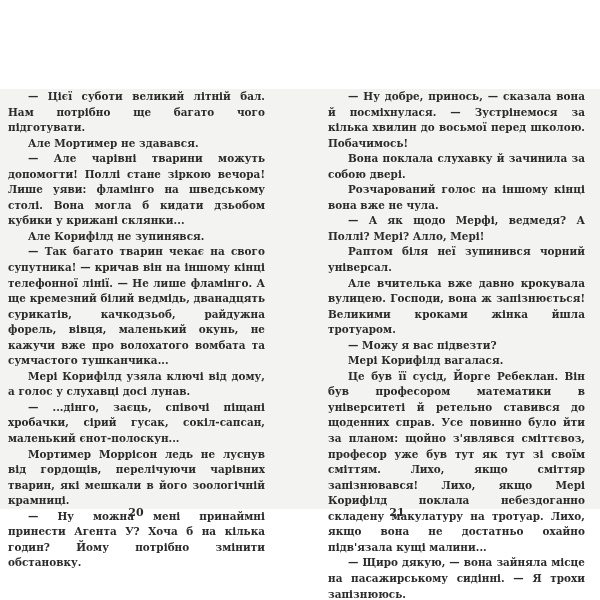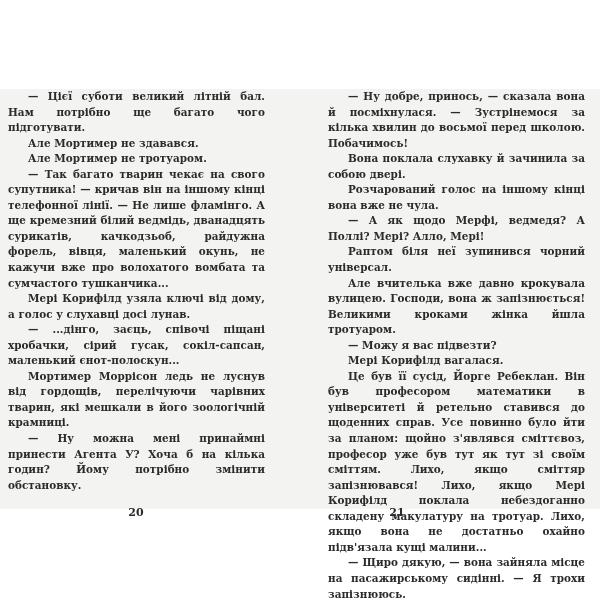--- a/index.html
+++ b/index.html
@@ -79,21 +79,22 @@
   </style>
 </head>
 <body>
 
 <div class="spread">
 
   <div class="page page-left">
     <div class="text-block">
       <p class="para">— Цієї суботи великий літній бал. Нам потрібно ще багато чого підготувати.</p>
       <p class="para">Але Мортимер не здавався.</p>
-      <p class="para">Але Мортимер не тротуаром.</p>
+      <p class="para">— Але чарівні тварини можуть допомогти! Поллі стане зіркою вечора! Лише уяви: фламінго на шведському столі. Вона могла б кидати дзьобом кубики у крижані склянки...</p>
+      <p class="para">Але Корифілд не зупинявся.</p>
       <p class="para">— Так багато тварин чекає на свого супутника! — кричав він на іншому кінці телефонної лінії. — Не лише фламінго. А ще кремезний білий ведмідь, дванадцять сурикатів, качкодзьоб, райдужна форель, вівця, маленький окунь, не кажучи вже про волохатого вомбата та сумчастого тушканчика...</p>
       <p class="para">Мері Корифілд узяла ключі від дому, а голос у слухавці досі лунав.</p>
       <p class="para">— ...дінго, заєць, співочі піщані хробачки, сірий гусак, сокіл-сапсан, маленький єнот-полоскун...</p>
       <p class="para">Мортимер Моррісон ледь не луснув від гордощів, перелічуючи чарівних тварин, які мешкали в його зоологічній крамниці.</p>
       <p class="para">— Ну можна мені принаймні принести Агента У? Хоча б на кілька годин? Йому потрібно змінити обстановку.</p>
 
     </div>
     <div class="page-number">20</div>
   </div>
 

